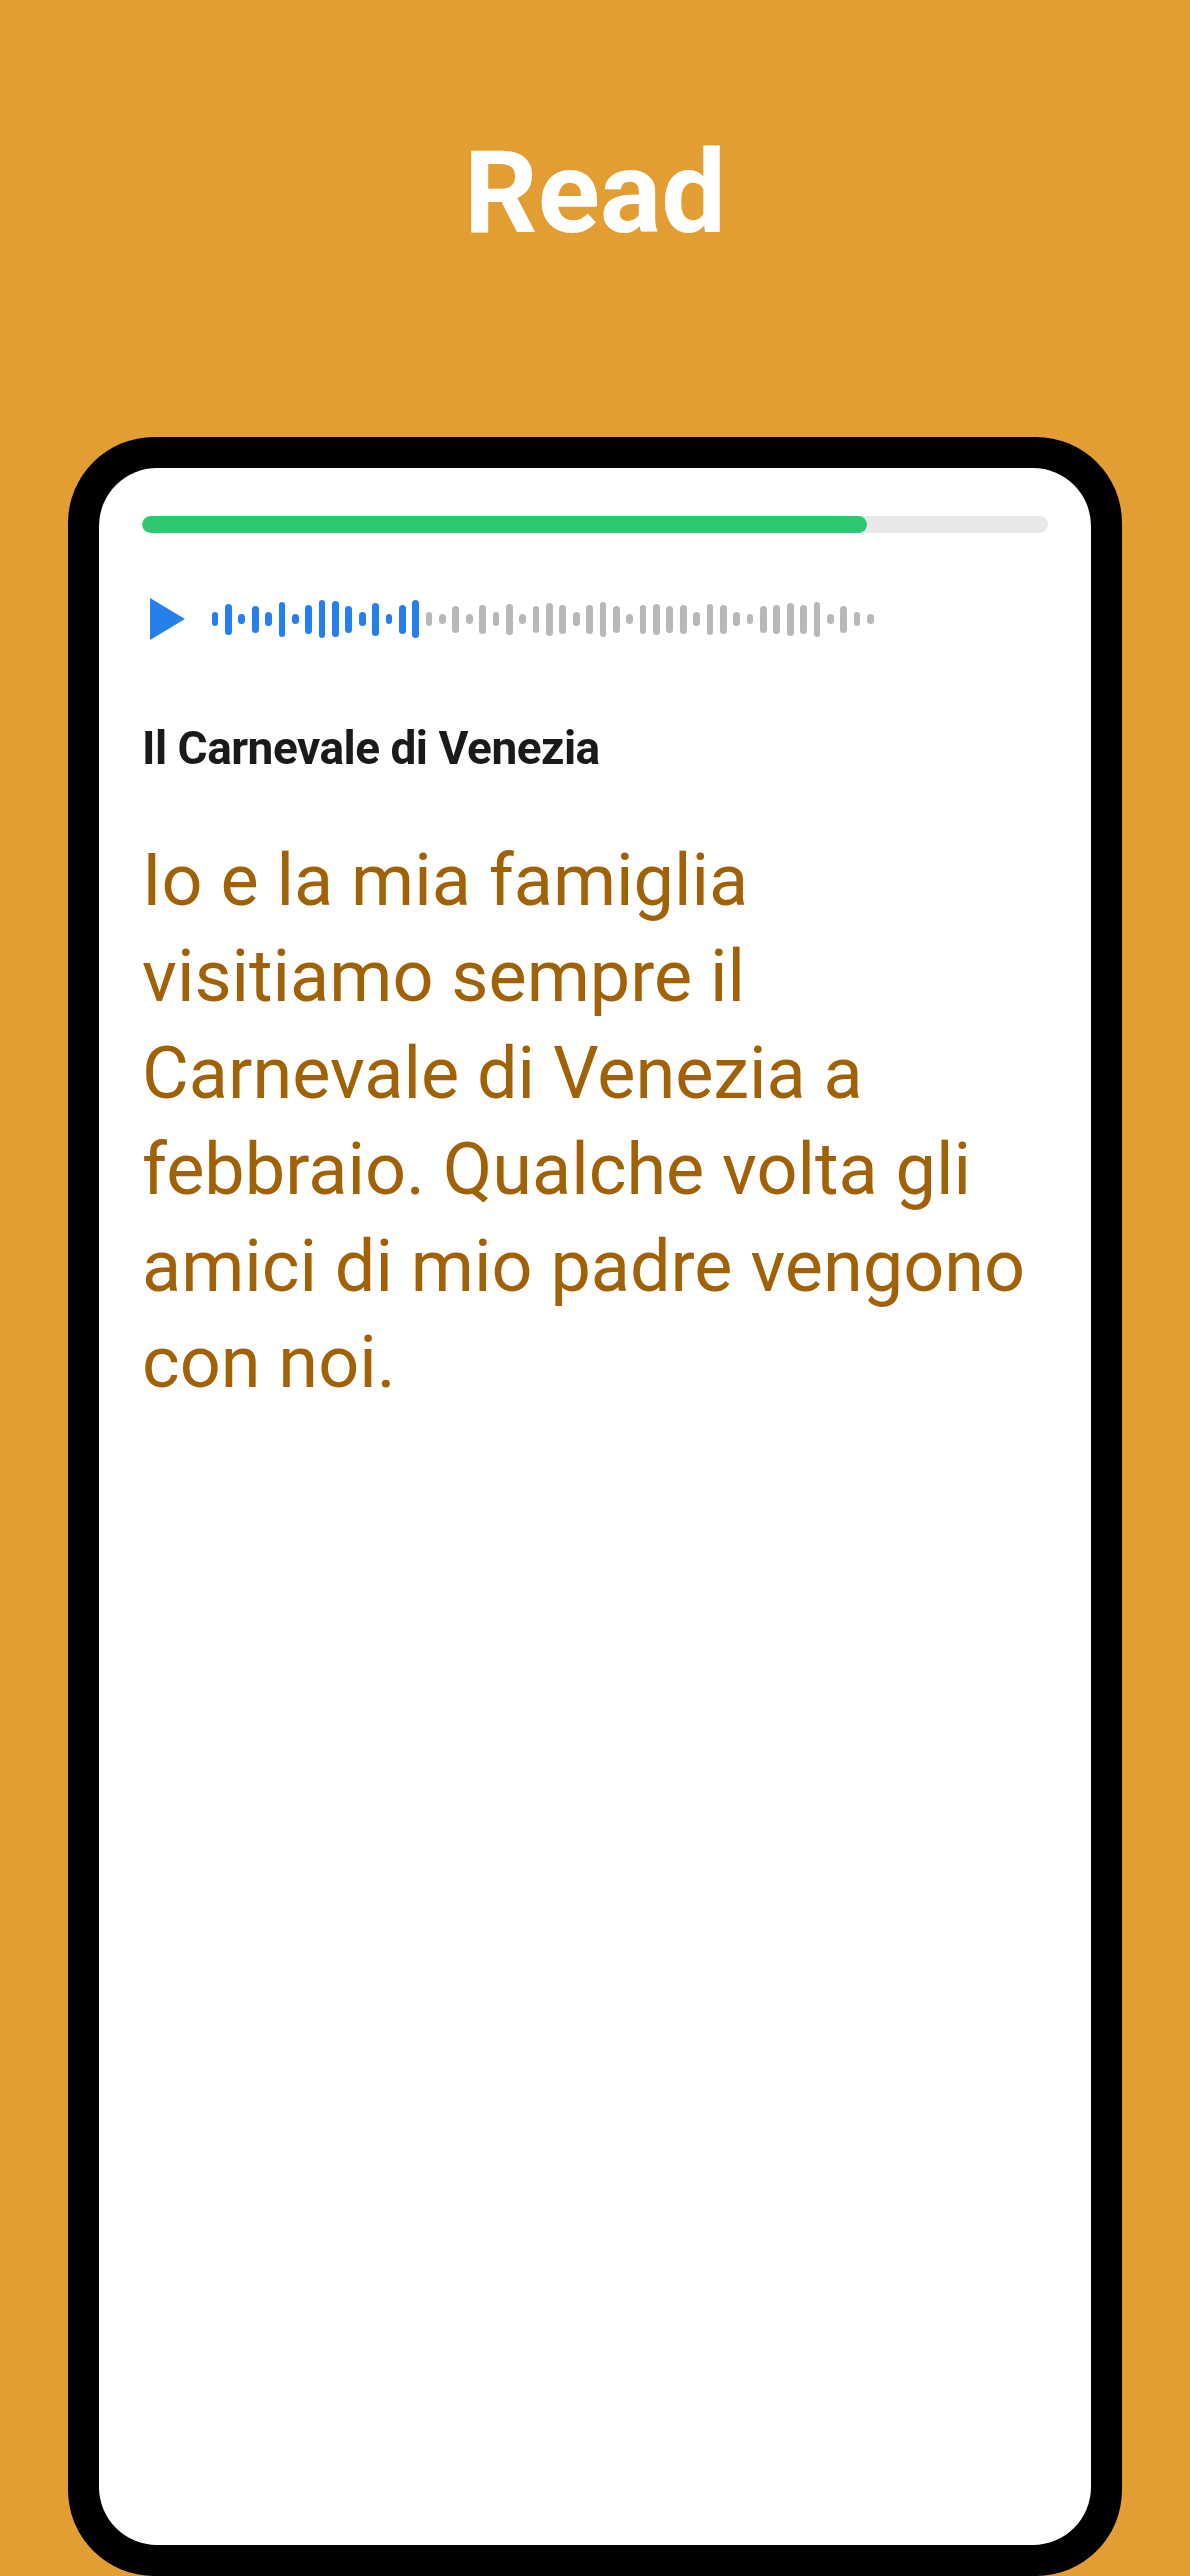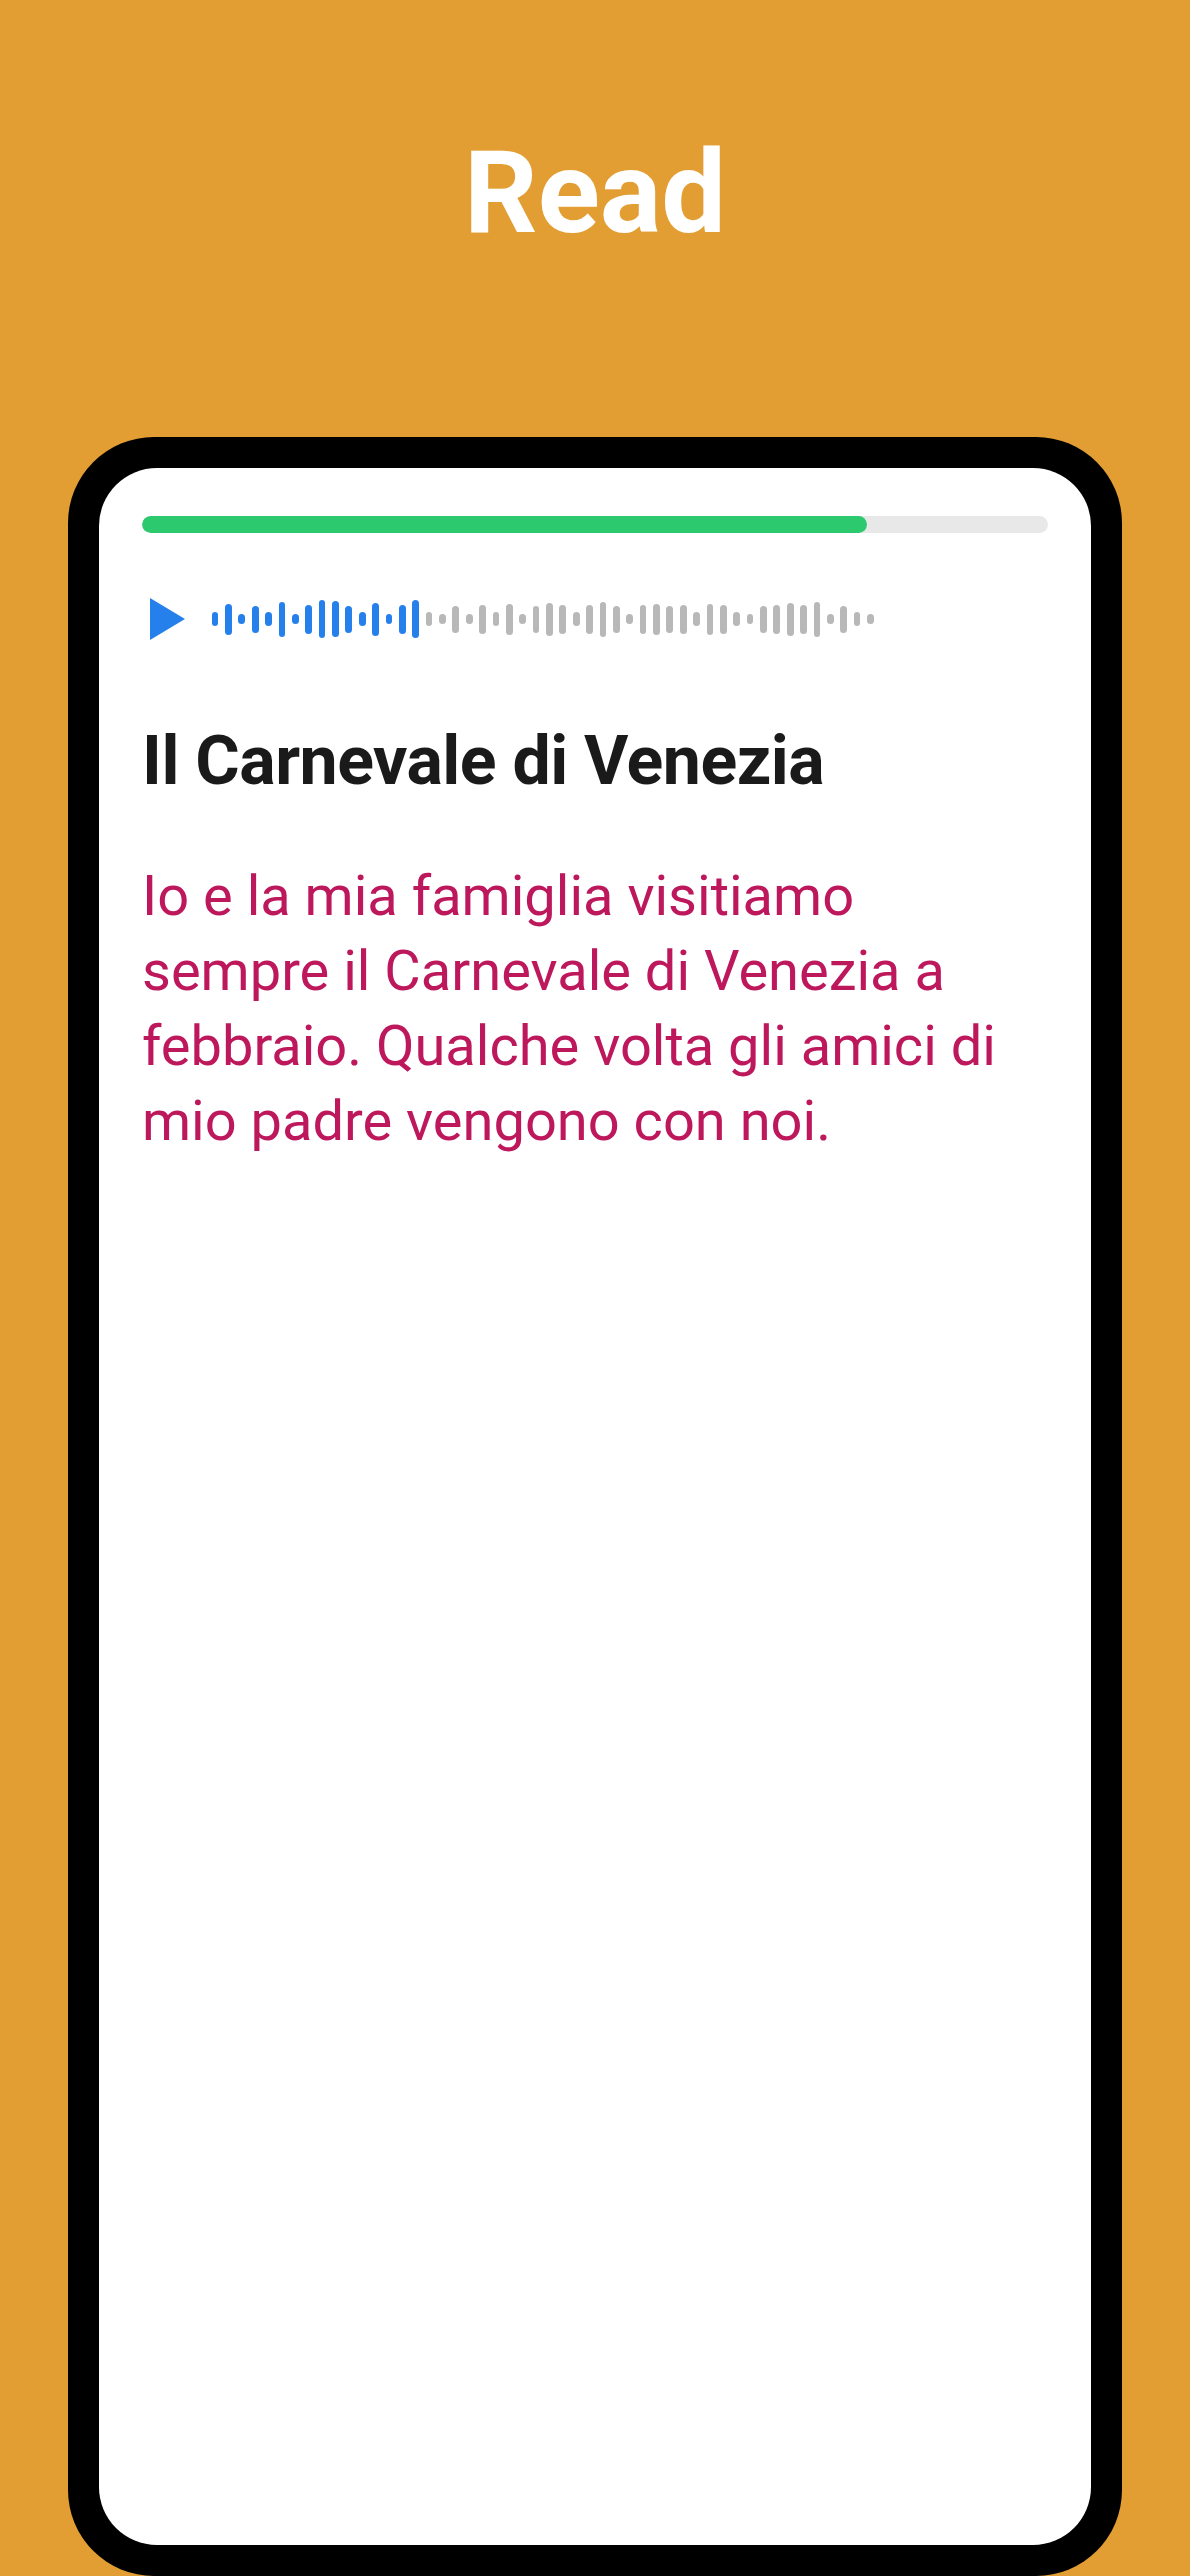--- a/index.html
+++ b/index.html
@@ -92,31 +92,31 @@
     
     .wave-bar.played {
       background: #2680eb;
     }
     
     .wave-bar.unplayed {
       background: #b8b8b8;
     }
     
     .story-title {
-      font-size: 68px;
+      font-size: 46px;
       font-weight: 700;
       color: #1a1a1a;
       margin-bottom: 58px;
       letter-spacing: -0.5px;
     }
     
     .story-body {
-      font-size: 56px;
+      font-size: 72px;
       line-height: 1.34;
-      color: #be185d;
+      color: #a16207;
       font-weight: 400;
     }
     
     .story-body p {
       margin-bottom: 72px;
     }
     
     .highlight {
       background-color: #d6e6fa;
       padding: 1.9px 3.8px;

